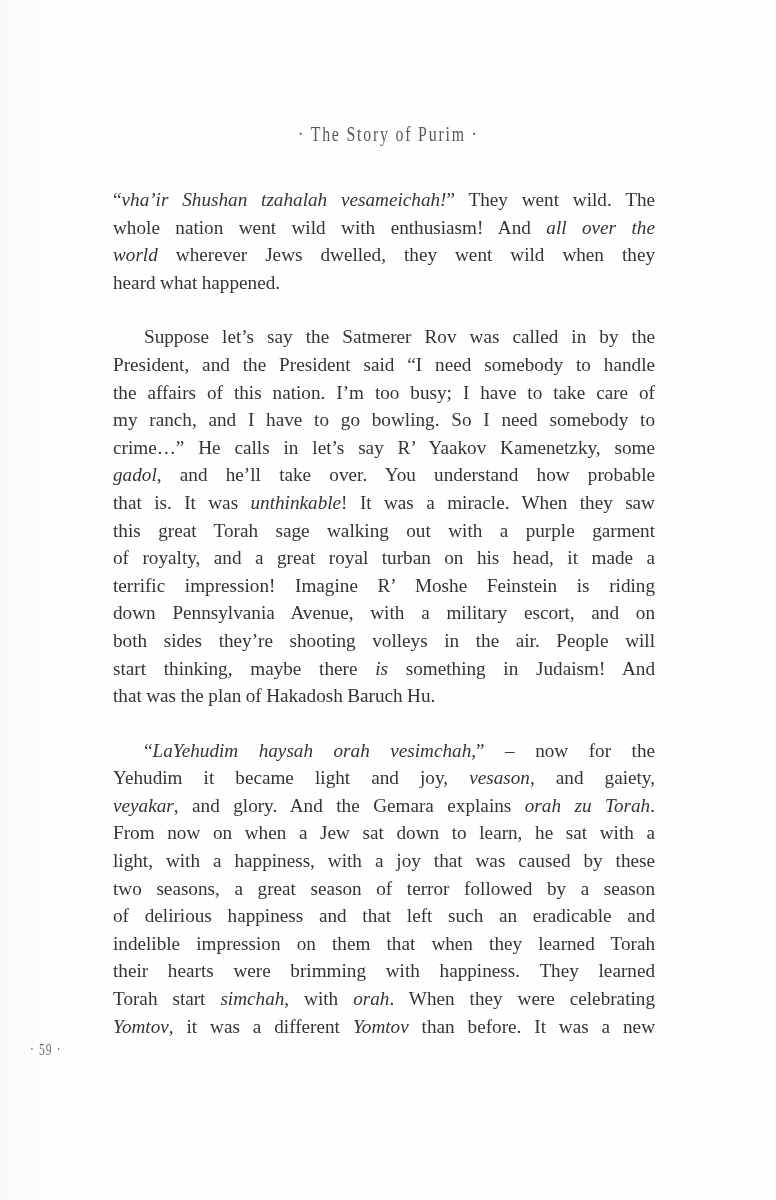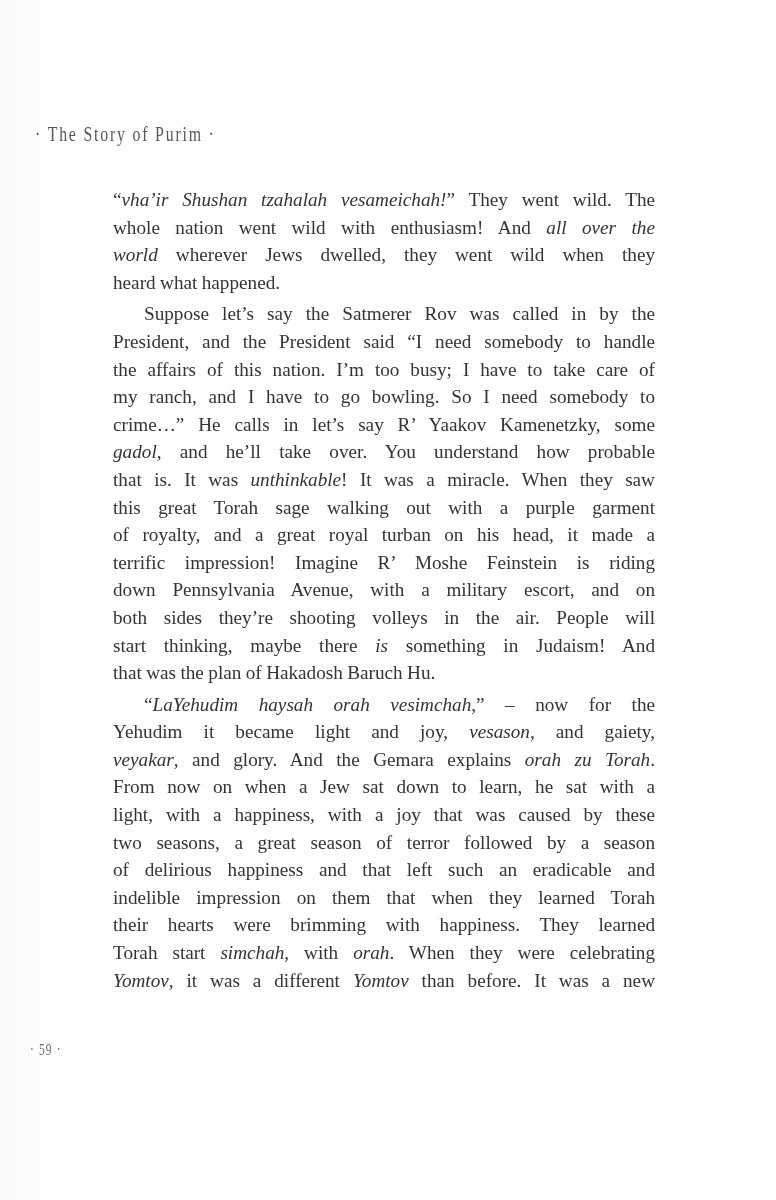--- a/index.html
+++ b/index.html
@@ -17,39 +17,40 @@
     overflow:hidden;
     font-family:"Liberation Serif","DejaVu Serif",serif;
   }
   .page::before{ 
     content:"";position:absolute;inset:0;
     background:linear-gradient(90deg,rgba(0,0,0,0.018),rgba(0,0,0,0) 7%);
     pointer-events:none;
   }
   .header{
     position:absolute;top:121px;left:0;width:100%;
+    text-align:center;
   }
   .condensed{
     display:inline-block;
     transform:scaleX(0.72);
     transform-origin:center;
     font-family:"Liberation Serif","DejaVu Serif",serif;
     white-space:nowrap;
   }
   .chapter-title{
     font-size:22px;line-height:1.2;
     letter-spacing:2.5px;
     color:var(--header);
   }
   .text-block{
     position:absolute;top:186px;left:113px;width:542px;
     font-size:19.2px;line-height:27.6px;
     color:var(--text);
   }
-  .para + .para{margin-top:4px;}
+  .para + .para{margin-top:27px;}
   .line{
     height:27.6px;overflow:hidden;
     text-align:justify;
     text-align-last:justify;
     word-spacing:-0.02em;
   }
   .line.last{text-align-last:left;}
   .line.indent{text-indent:31px;}
   .line i{}
   .footer{

